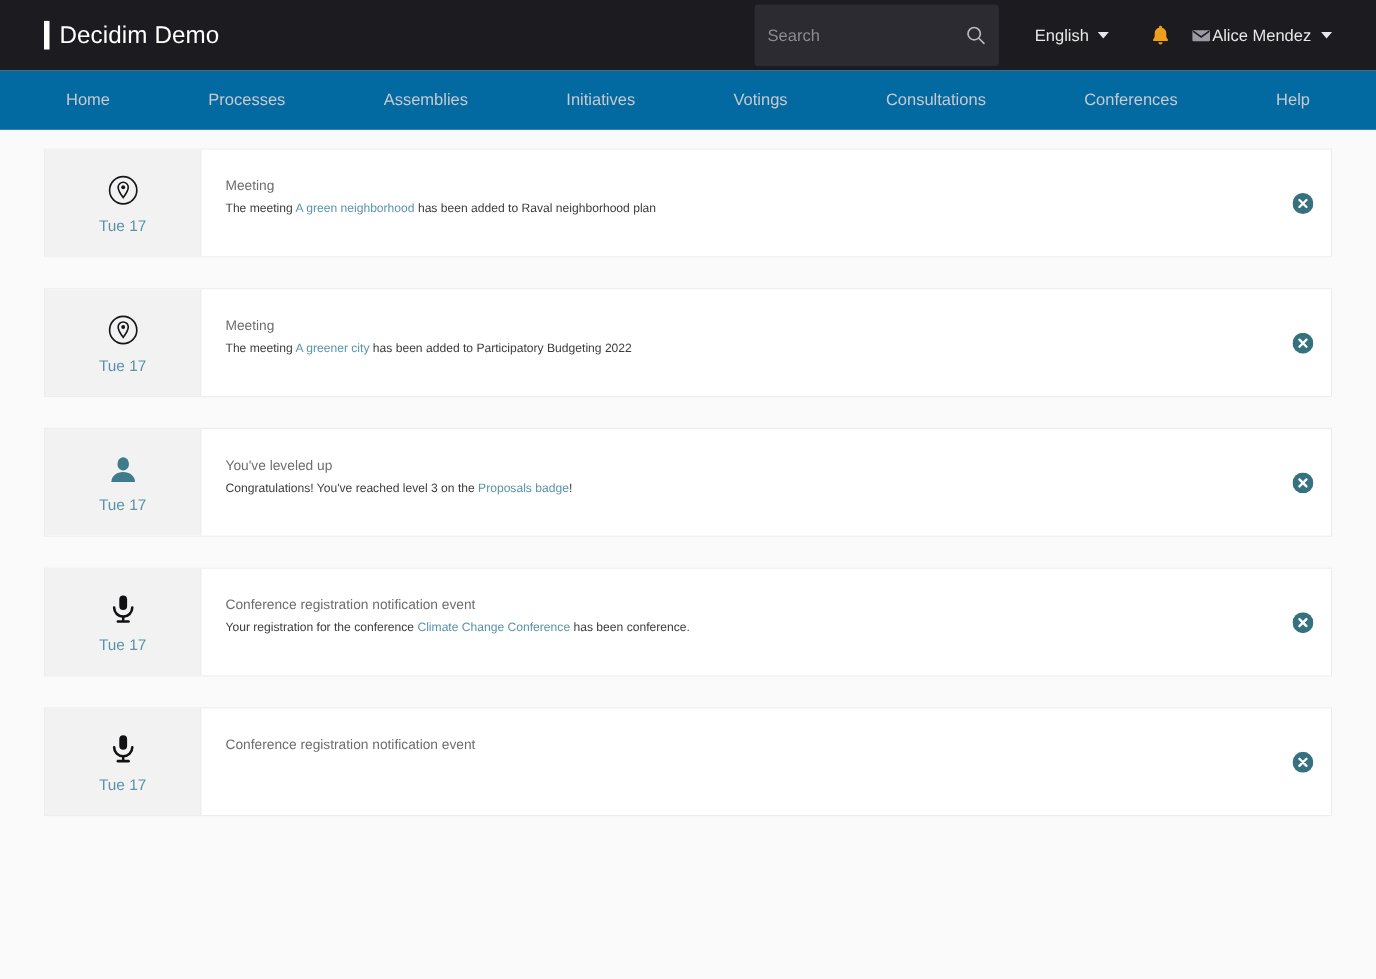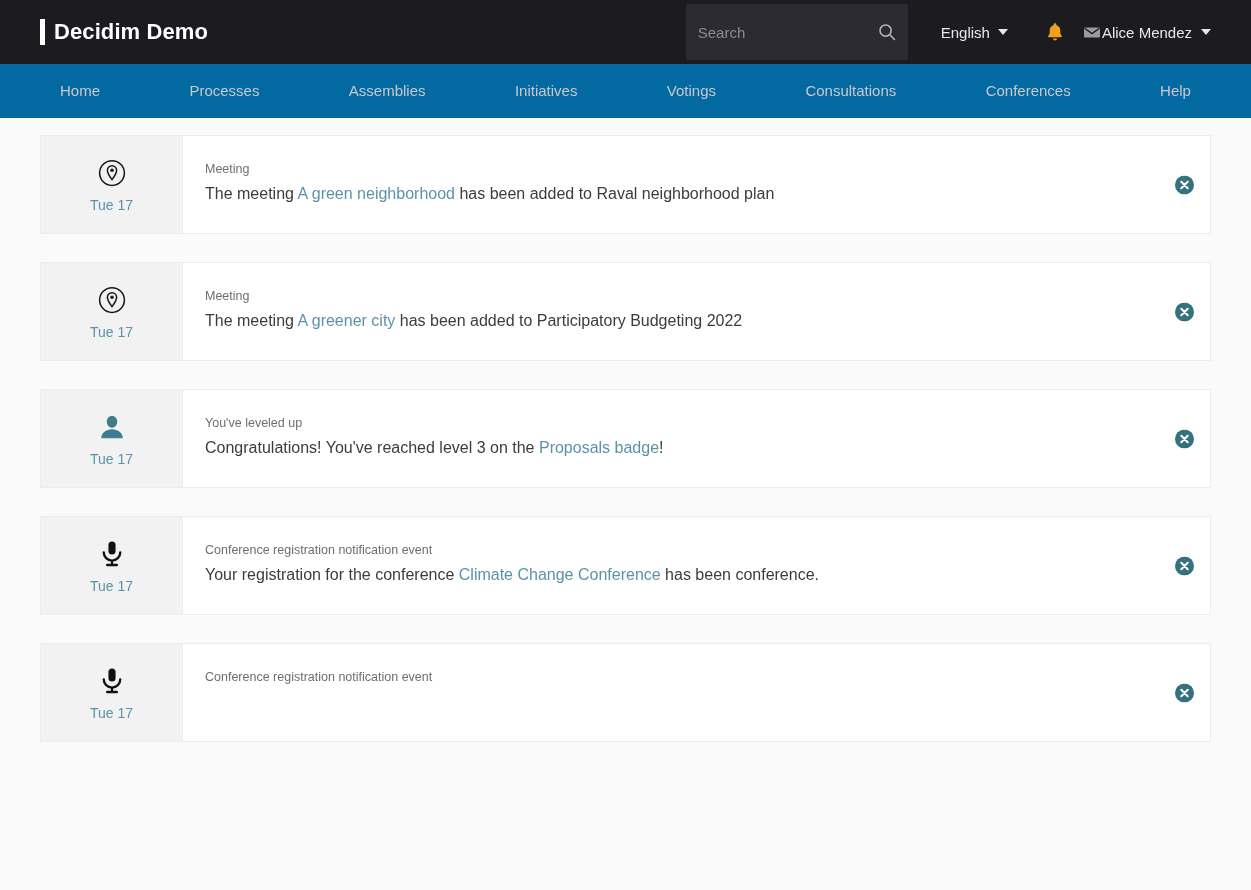--- a/index.html
+++ b/index.html
@@ -26,21 +26,21 @@
     gap: 9px;
   }
   .brand-bar {
     width: 5px; height: 26px;
     background: #ffffff;
     display: block;
   }
   .brand-name {
     color: #ffffff;
     font-size: 22px;
-    font-weight: bold;
+    font-weight: normal;
     letter-spacing: .1px;
     white-space: nowrap;
   }
 
   .topbar-right {
     margin-left: auto;
     display: flex;
     align-items: center;
     gap: 0;
   }
@@ -180,21 +180,21 @@
     flex: 1;
     padding: 27px 0 0 22px;
   }
   .notif-kind {
     font-size: 12.5px;
     color: #6e6e6e;
     margin-bottom: 7px;
     line-height: 1.1;
   }
   .notif-text {
-    font-size: 16px;
+    font-size: 11px;
     color: #3c3c3c;
     line-height: 1.25;
   }
   .notif-text a {
     color: #5a93a8;
     text-decoration: none;
   }
   .notif-close {
     position: absolute;
     right: 16px;

